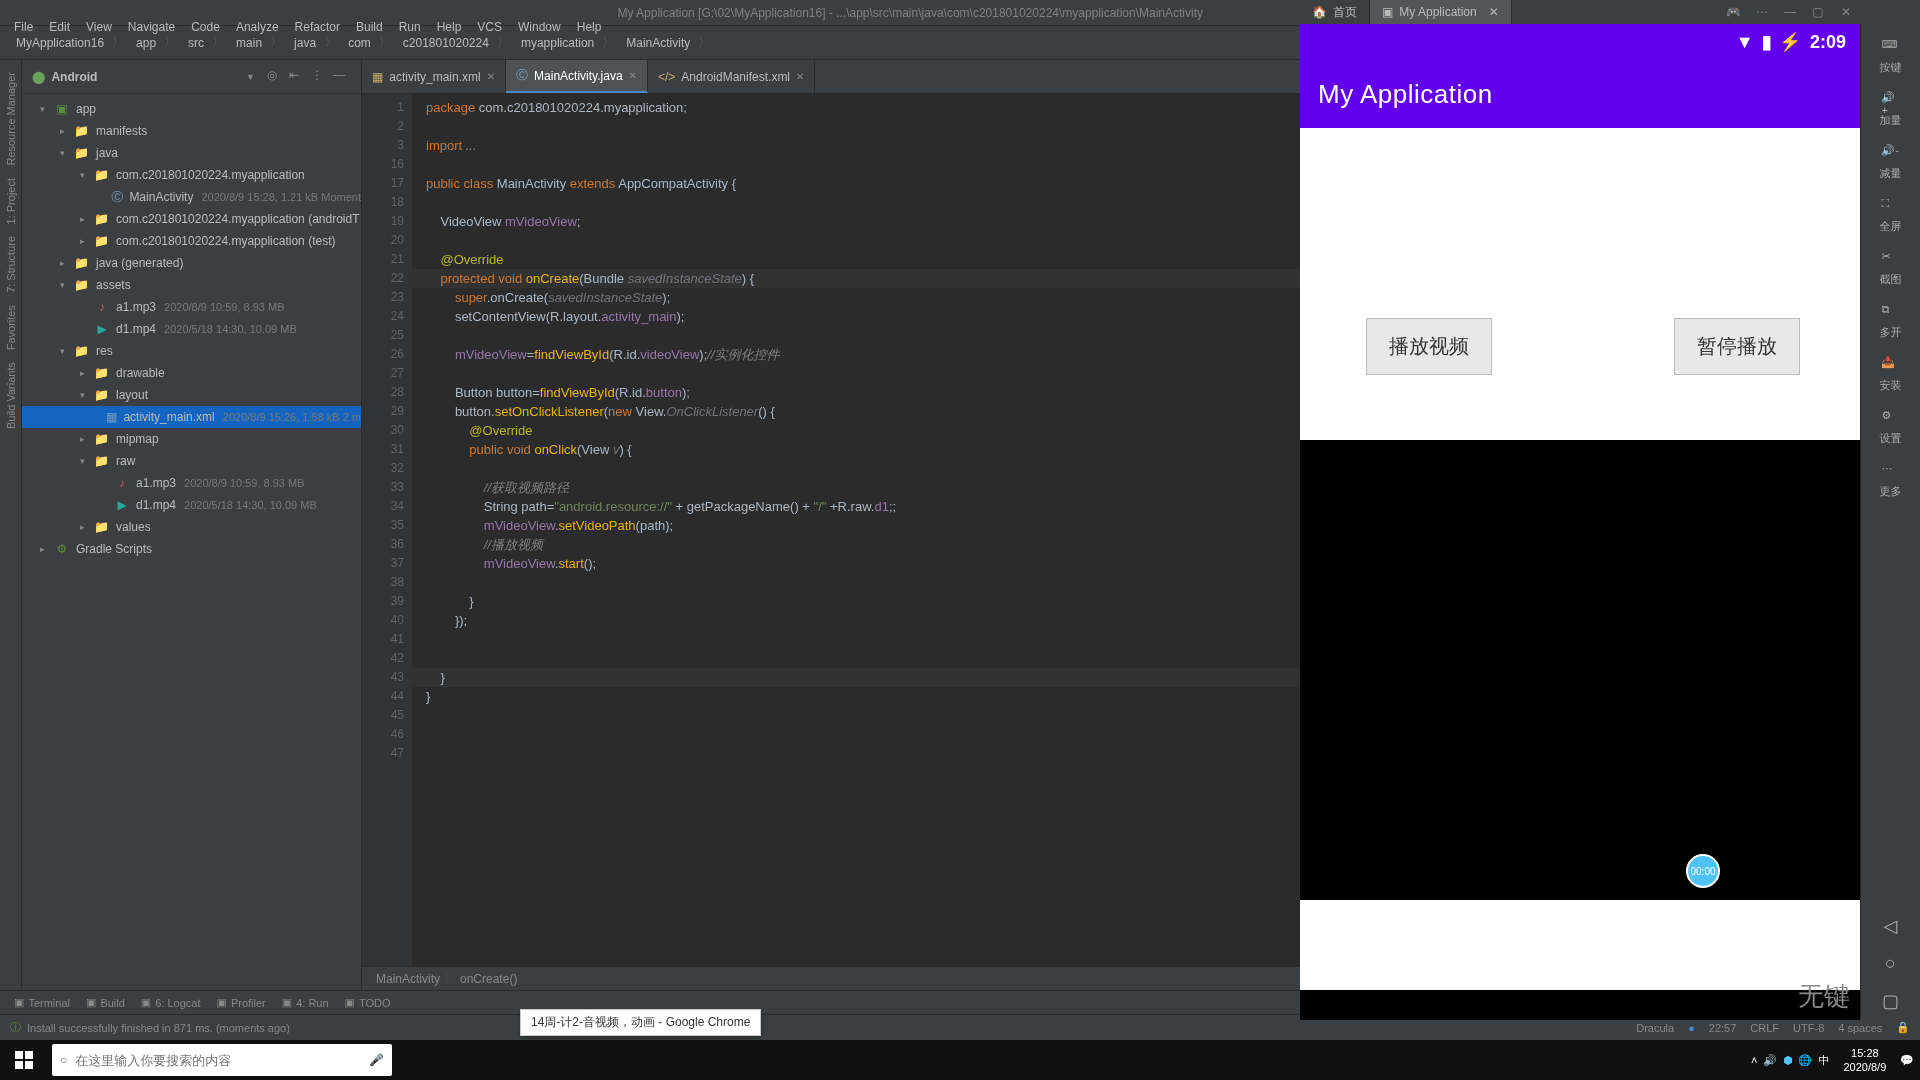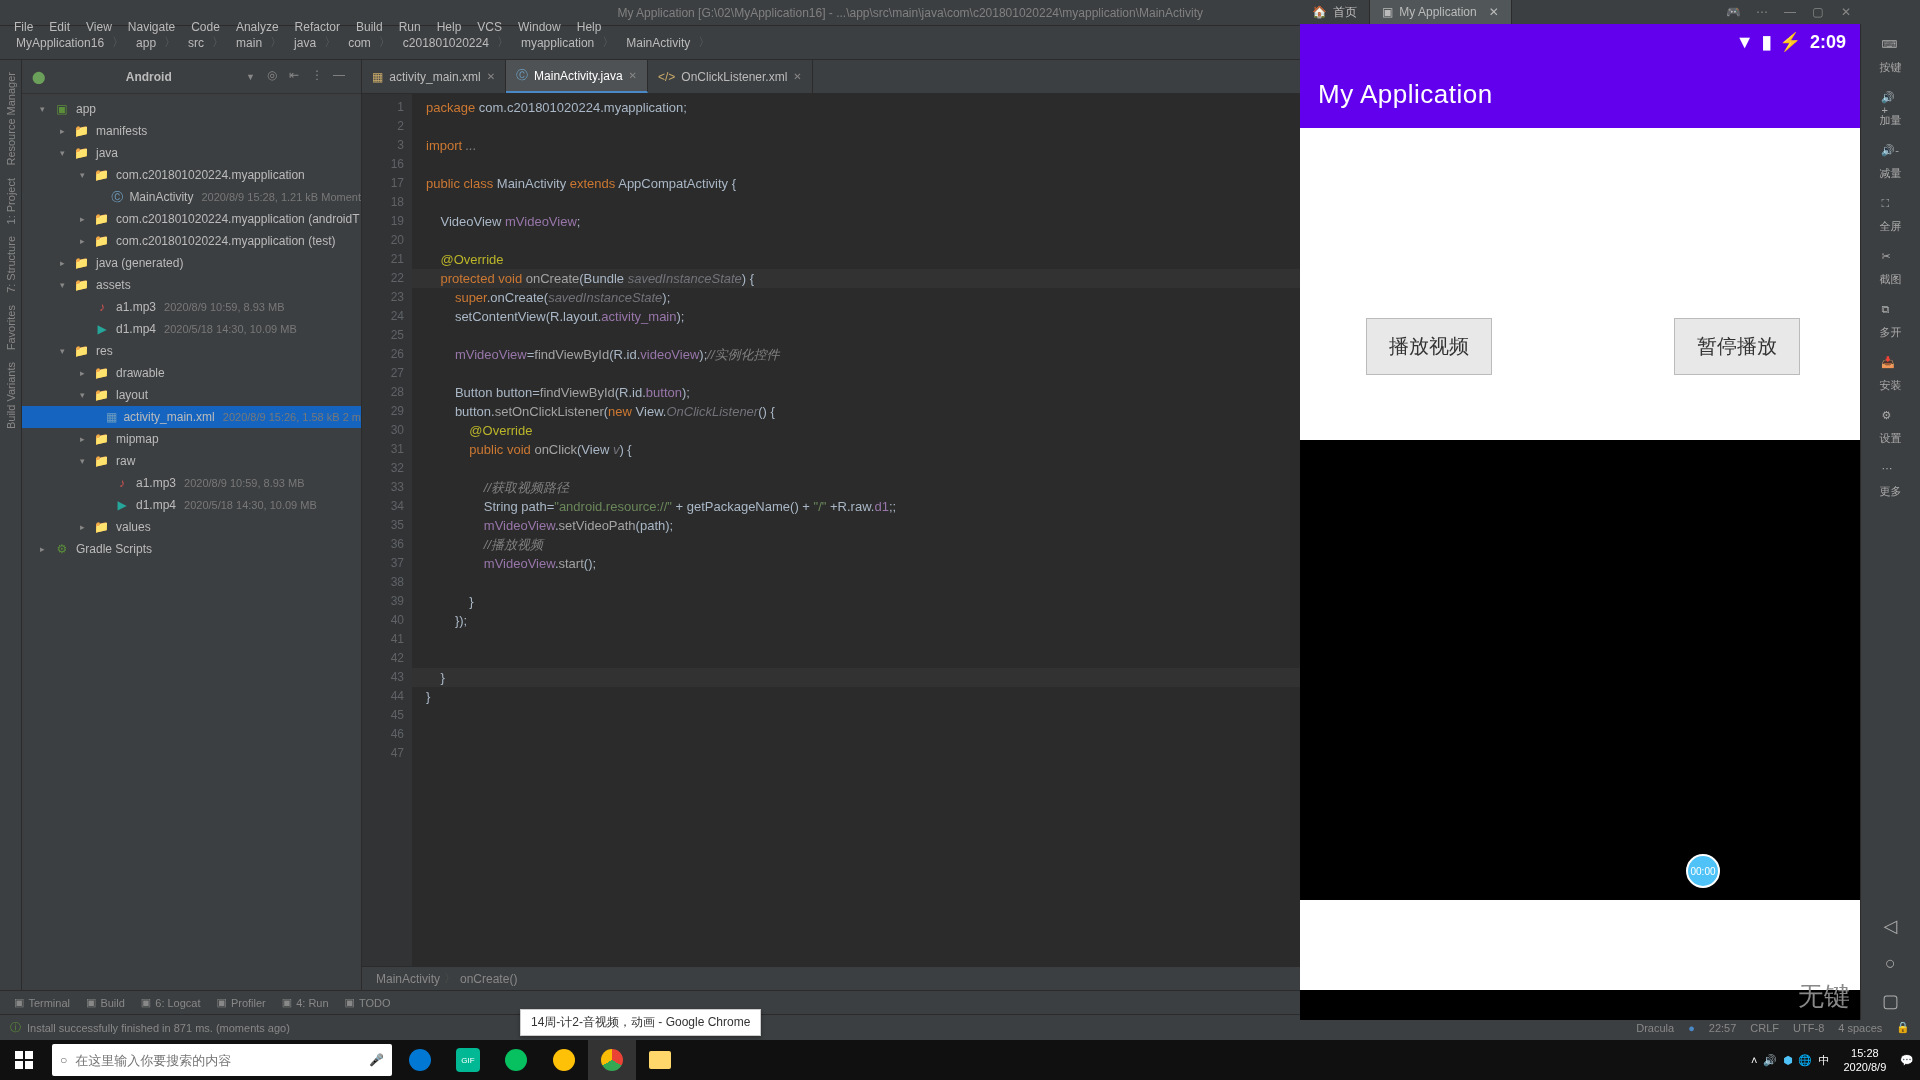--- a/index.html
+++ b/index.html
@@ -10,21 +10,21 @@
 .nav-bar{height:34px;background:#3c3f41;display:flex;align-items:center;padding:0 10px;border-bottom:1px solid #2b2b2b;}
 .crumb{color:#bbb;padding:2px 6px;display:flex;align-items:center;gap:4px;}
 .crumb .chev{color:#666;margin-left:4px;}
 .nav-right{margin-left:auto;display:flex;gap:6px;align-items:center;}
 .nav-ic{width:22px;height:22px;display:flex;align-items:center;justify-content:center;color:#888;cursor:pointer;}
 .main-area{display:flex;height:calc(100% - 26px - 34px - 24px - 26px - 40px);}
 .left-strip{width:22px;background:#3c3f41;border-right:1px solid #2b2b2b;display:flex;flex-direction:column;align-items:center;padding-top:6px;}
 .strip-label{writing-mode:vertical-rl;transform:rotate(180deg);font-size:11px;color:#888;padding:6px 0;cursor:pointer;}
 .project-tree{width:340px;background:#3c3f41;border-right:1px solid #2b2b2b;overflow:auto;}
 .tree-head{height:34px;display:flex;align-items:center;padding:0 10px;border-bottom:1px solid #323232;}
-.tree-head-title{flex:1;color:#bbb;font-weight:bold;text-align:center;}
+.tree-head-title{flex:1;color:#bbb;font-weight:bold;}
 .head-ic{width:18px;height:18px;color:#888;margin-left:4px;cursor:pointer;}
 .tree{padding:4px 0;}
 .tree-item{display:flex;align-items:center;height:22px;padding-left:var(--pad,8px);cursor:pointer;white-space:nowrap;}
 .tree-item.sel{background:#1565c0;color:#fff;}
 .tree-toggle{width:12px;color:#888;font-size:9px;margin-right:2px;}
 .tree-ic{width:16px;height:16px;margin-right:6px;display:flex;align-items:center;justify-content:center;}
 .tree-label{color:#bbb;}
 .tree-meta{color:#787878;margin-left:8px;font-size:11px;}
 .folder-ic{color:#c9aa6a;}
 .mod-ic{color:#5a8e3a;}
@@ -37,21 +37,21 @@
 .tab.active{background:#4e5254;color:#fff;border-bottom:2px solid #4a88c7;}
 .tab-close{color:#888;font-size:10px;}
 .editor-body{flex:1;display:flex;overflow:auto;}
 .gutter{width:50px;background:#313335;text-align:right;padding:4px 8px 4px 0;color:#606366;font-family:Consolas,monospace;font-size:12px;line-height:19px;user-select:none;}
 .code{flex:1;padding:4px 0;font-family:Consolas,monospace;font-size:13px;line-height:19px;white-space:pre;position:relative;}
 .code-line{padding-left:14px;}
 .hl-line{background:#323232;}
 .kw{color:#cc7832;}
 .str{color:#6a8759;}
 .ann{color:#bbb529;}
-.fn{color:#a3a3a3;}
+.fn{color:#eab308;}
 .cmt{color:#808080;font-style:italic;}
 .fld{color:#9876aa;}
 .param{color:#72737a;font-style:italic;}
 .breadcrumb-bottom{height:24px;background:#3c3f41;display:flex;align-items:center;padding:0 10px;color:#888;border-top:1px solid #2b2b2b;}
 .bc-item{padding:0 4px;}
 .bc-sep{color:#555;}
 .right-strip{width:22px;background:#3c3f41;border-left:1px solid #2b2b2b;}
 .bottom-tabs{height:24px;background:#3c3f41;display:flex;align-items:center;padding:0 6px;border-top:1px solid #2b2b2b;}
 .btab{display:flex;align-items:center;gap:4px;padding:2px 8px;color:#888;cursor:pointer;font-size:11px;}
 .statusbar{height:26px;background:#3c3f41;display:flex;align-items:center;padding:0 10px;color:#888;border-top:1px solid #2b2b2b;font-size:11px;}
@@ -293,21 +293,21 @@
           <span>activity_main.xml</span>
           <span class="tab-close">✕</span>
         </div>
         <div class="tab active">
           <span style="color: rgb(110, 156, 190);">Ⓒ</span>
           <span>MainActivity.java</span>
           <span class="tab-close">✕</span>
         </div>
         <div class="tab">
           <span style="color: rgb(201, 170, 106);">&lt;/&gt;</span>
-          <span>OnClickListener.xml</span>
+          <span>AndroidManifest.xml</span>
           <span class="tab-close">✕</span>
         </div>
       </div>
     <div class="editor-body">
       <div class="gutter" id="gutter">
           <div>1</div>
           <div>2</div>
           <div>3</div>
           <div>16</div>
           <div>17</div>
@@ -489,40 +489,20 @@
         <rect x="10" y="0" width="8" height="8" fill="#fff"></rect>
         <rect x="0" y="10" width="8" height="8" fill="#fff"></rect>
         <rect x="10" y="10" width="8" height="8" fill="#fff"></rect>
       </svg>
   </div>
   <div class="tb-search">
     <span>○</span>
     <input placeholder="在这里输入你要搜索的内容" style="">
     <span>🎤</span>
   </div>
-  <div class="tb-apps">
-    <div class="tb-app">
-        <div style="width:22px;height:22px;border-radius:50%;background:#0078d4;"></div>
-      </div>
-    <div class="tb-app">
-        <div style="width:24px;height:24px;background:#00b894;border-radius:4px;color:#fff;font-size:8px;display:flex;align-items:center;justify-content:center;">GIF</div>
-      </div>
-    <div class="tb-app">
-        <div style="width:22px;height:22px;border-radius:50%;background:#07c160;"></div>
-      </div>
-    <div class="tb-app">
-        <div style="width:22px;height:22px;border-radius:50%;background:#ffc107;"></div>
-      </div>
-    <div class="tb-app active">
-        <div style="width:22px;height:22px;border-radius:50%;background:conic-gradient(#ea4335 0 120deg,#34a853 120deg 240deg,#fbbc05 240deg);"></div>
-      </div>
-    <div class="tb-app">
-        <div style="width:22px;height:18px;background:#ffd76a;border-radius:2px;"></div>
-      </div>
-  </div>
   <div class="tb-tray">
     <span>˄</span>
     <span>🔊</span>
     <span style="color:#4fc3f7;">⬢</span>
     <span>🌐</span>
     <span>中</span>
     <div class="clock">
       <div>15:28</div>
       <div>2020/8/9</div>
     </div>

